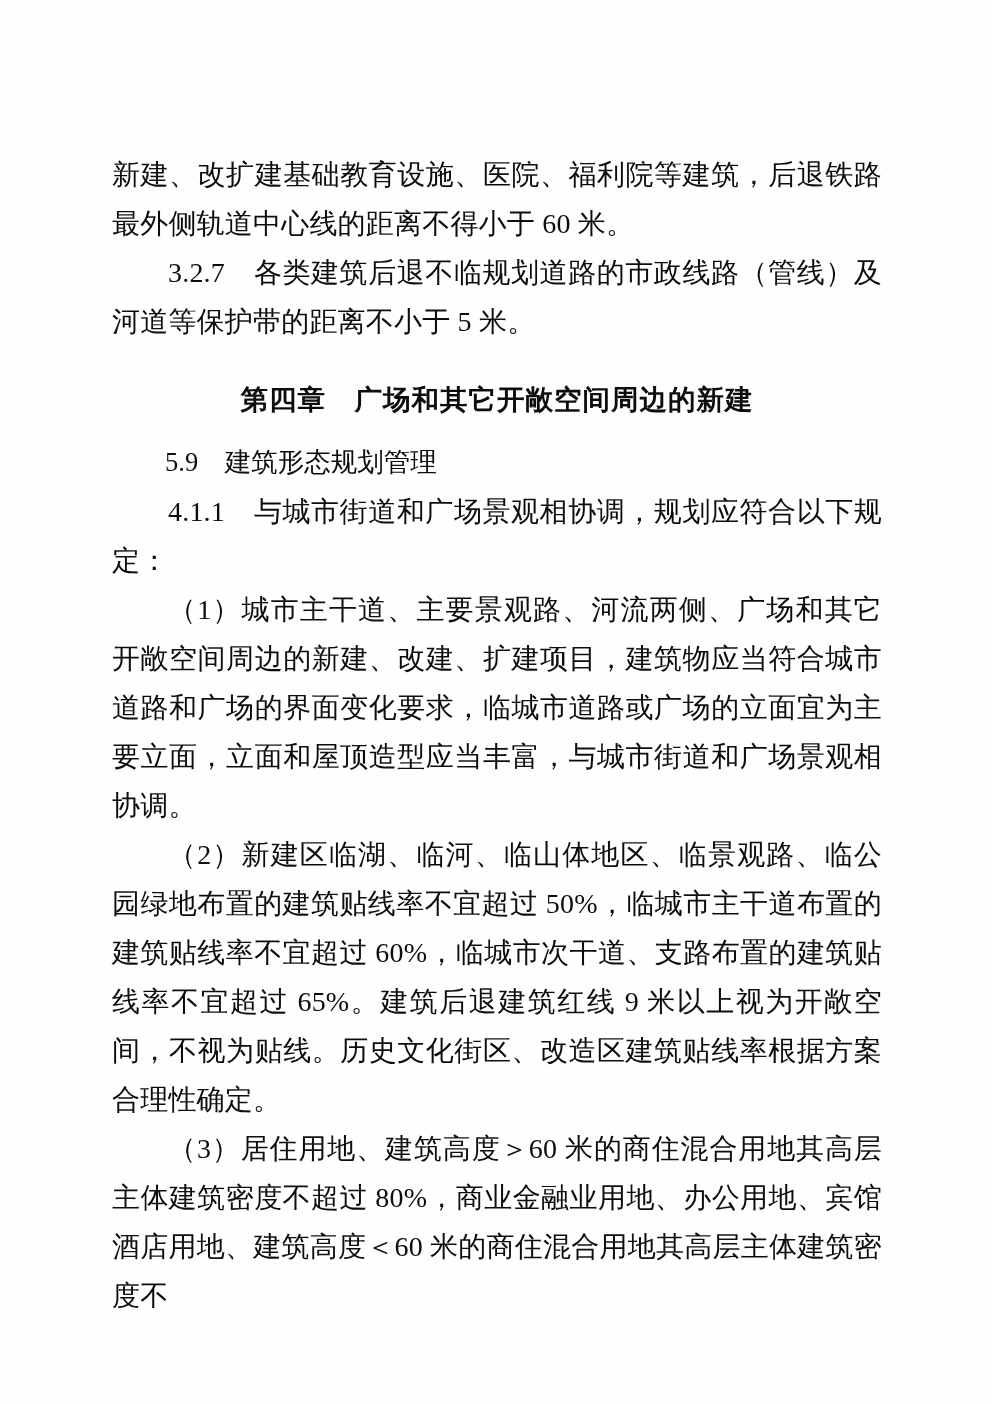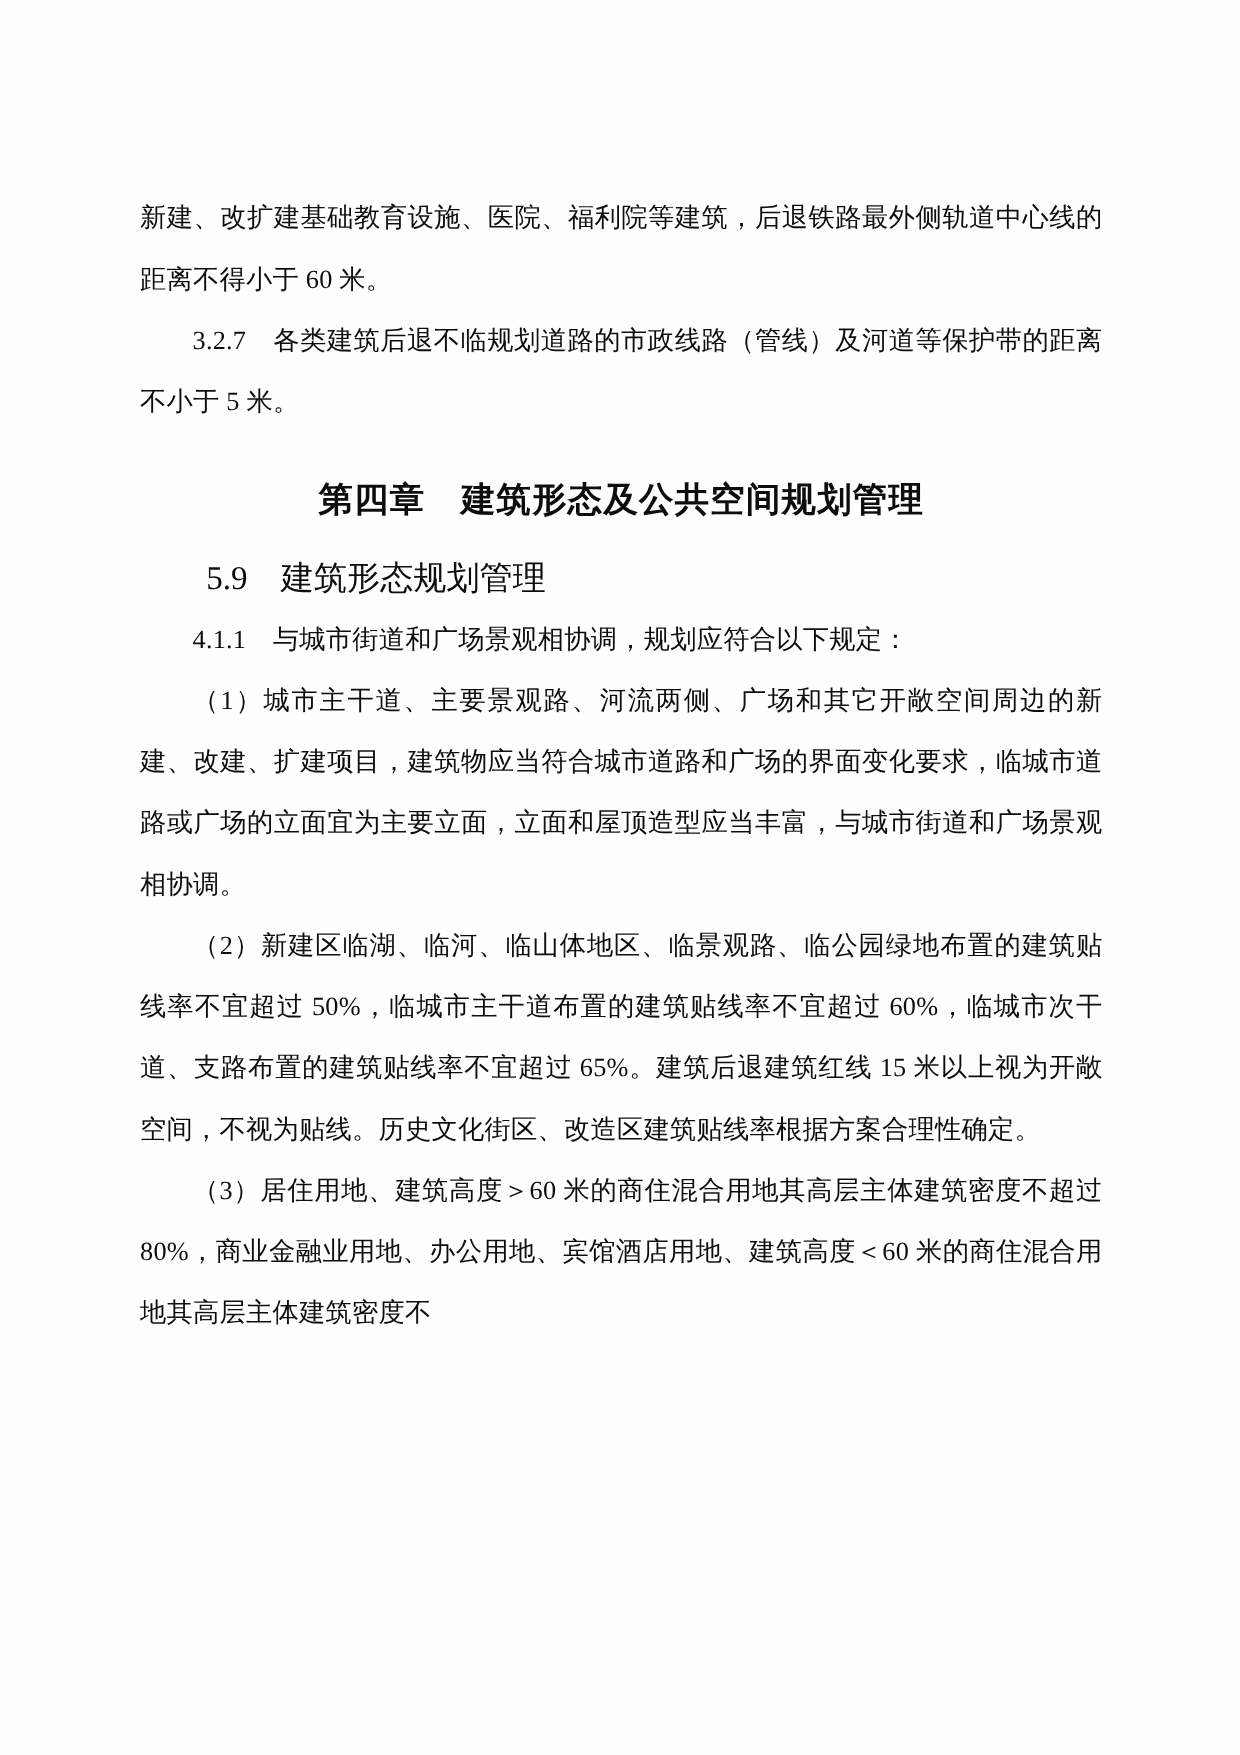--- a/index.html
+++ b/index.html
@@ -24,21 +24,21 @@
     background: #fefefe;
   }
   .content {
     position: absolute;
     left: 112px;
     top: 150px;
     width: 770px;
   }
   p {
     margin: 0;
-    font-size: 21px;
+    font-size: 28px;
     line-height: 49px;
     text-align: justify;
     text-justify: inter-ideograph;
     letter-spacing: 0.2px;
   }
   .indent {
     text-indent: 2em;
   }
   .hang {
     text-indent: 0;
@@ -70,20 +70,20 @@
     padding-left: 20px;
   }
 </style>
 </head>
 <body>
 
 <div class="page">
   <div class="content">
     <p class="hang">新建、改扩建基础教育设施、医院、福利院等建筑，后退铁路最外侧轨道中心线的距离不得小于 60 米。</p>
     <p class="indent">3.2.7　各类建筑后退不临规划道路的市政线路（管线）及河道等保护带的距离不小于 5 米。</p>
-    <div class="chapter-heading">第四章　建筑形态及公共空间规划管理</div>
+    <div class="chapter-heading">第四章　广场和其它开敞空间周边的新建</div>
     <div class="section-heading">5.9　建筑形态规划管理</div>
     <p class="indent">4.1.1　与城市街道和广场景观相协调，规划应符合以下规定：</p>
     <p class="indent">（1）城市主干道、主要景观路、河流两侧、广场和其它开敞空间周边的新建、改建、扩建项目，建筑物应当符合城市道路和广场的界面变化要求，临城市道路或广场的立面宜为主要立面，立面和屋顶造型应当丰富，与城市街道和广场景观相协调。</p>
-    <p class="indent">（2）新建区临湖、临河、临山体地区、临景观路、临公园绿地布置的建筑贴线率不宜超过 50%，临城市主干道布置的建筑贴线率不宜超过 60%，临城市次干道、支路布置的建筑贴线率不宜超过 65%。建筑后退建筑红线 15 米以上视为开敞空间，不视为贴线。历史文化街区、改造区建筑贴线率根据方案合理性确定。</p>
+    <p class="indent">（2）新建区临湖、临河、临山体地区、临景观路、临公园绿地布置的建筑贴线率不宜超过 50%，临城市主干道布置的建筑贴线率不宜超过 60%，临城市次干道、支路布置的建筑贴线率不宜超过 65%。建筑后退建筑红线 9 米以上视为开敞空间，不视为贴线。历史文化街区、改造区建筑贴线率根据方案合理性确定。</p>
     <p class="indent">（3）居住用地、建筑高度＞60 米的商住混合用地其高层主体建筑密度不超过 80%，商业金融业用地、办公用地、宾馆酒店用地、建筑高度＜60 米的商住混合用地其高层主体建筑密度不</p>
   </div>
 </div>
 
 </body></html>

